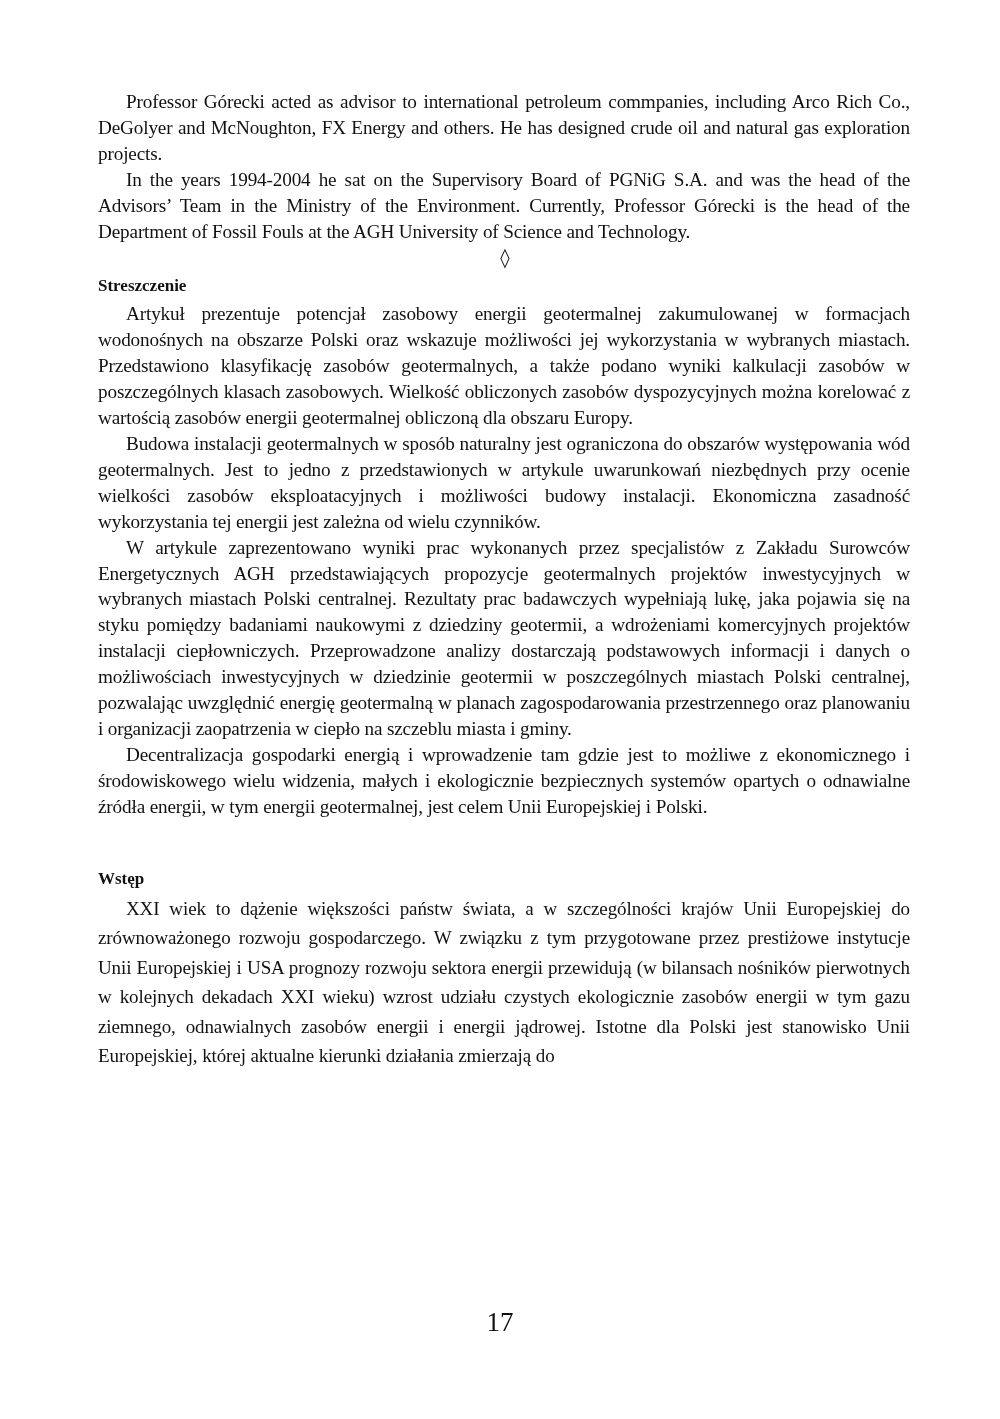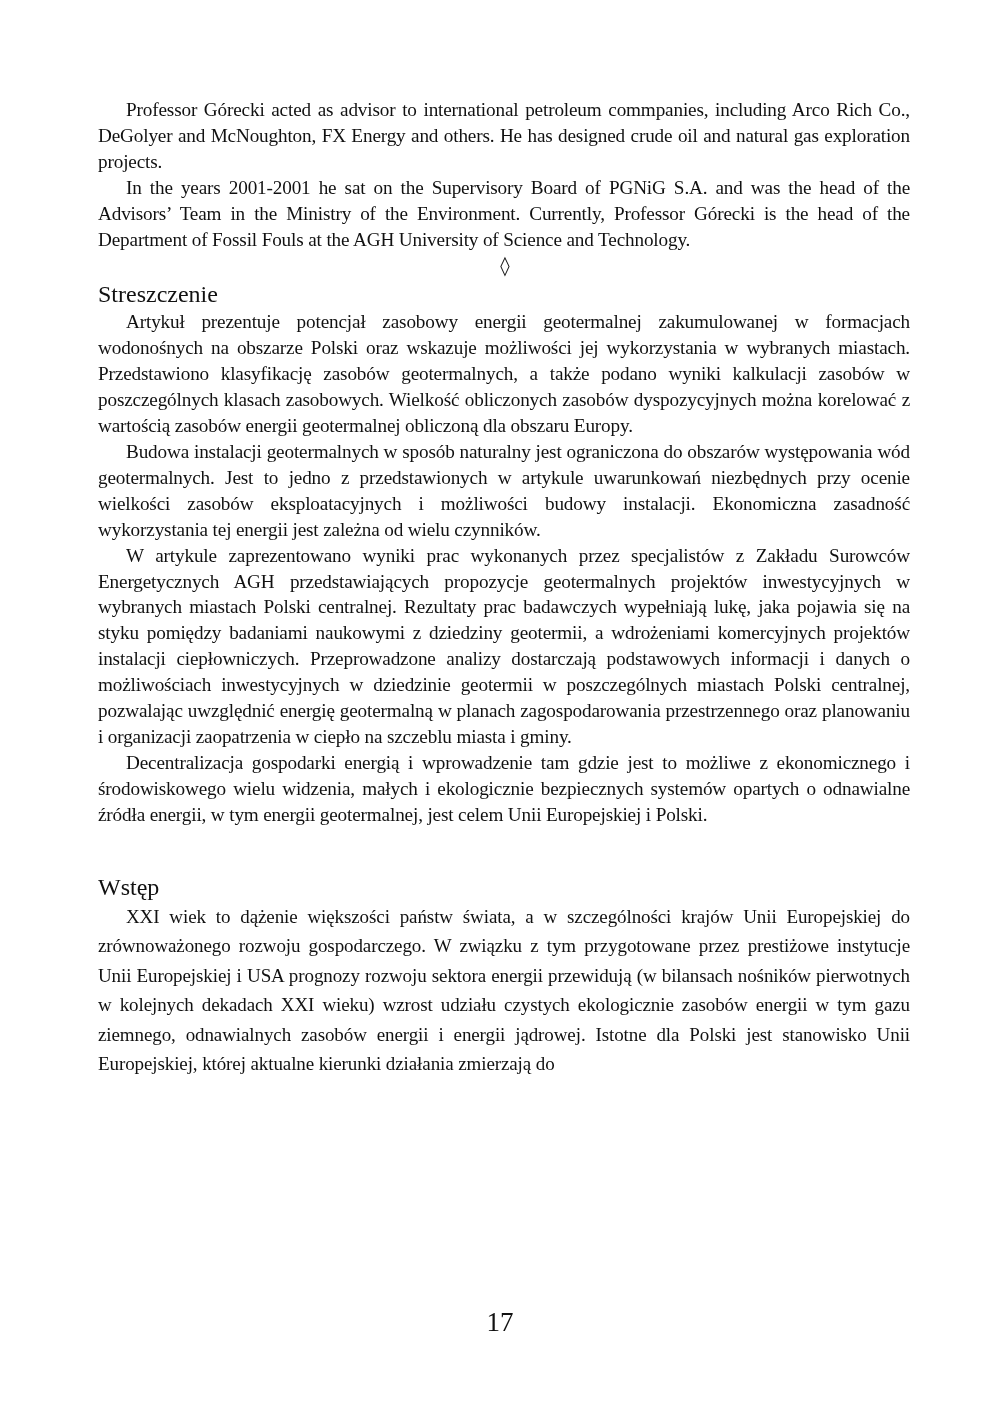--- a/index.html
+++ b/index.html
@@ -11,43 +11,43 @@
       width: 1000px;
       height: 1419px;
       position: relative;
       overflow: hidden;
       color: #111111;
       font-family: "Liberation Serif", "DejaVu Serif", serif;
     }
     .page {
       position: absolute;
       left: 98px;
-      top: 97px;
+      top: 89px;
       width: 812px;
     }
     .p-small {
       font-size: 19.2px;
       line-height: 25.9px;
       text-align: justify;
       text-indent: 28px;
       margin: 0;
       letter-spacing: -0.15px;
     }
     .separator {
       text-align: center;
       font-family: "DejaVu Sans", sans-serif;
       font-size: 19px;
       line-height: 26px;
       height: 26px;
       margin-top: 0px;
       padding-left: 2px;
     }
     .heading {
-      font-weight: normal;
-      font-size: 24px;
+      font-weight: bold;
+      font-size: 17px;
       line-height: 30px;
       margin: 0;
     }
     .h-abstract {
       margin-top: 1px;
     }
     .h-intro {
       margin-top: 44px;
     }
     .p-large {
@@ -68,21 +68,21 @@
       line-height: 32px;
     }
   </style>
 </head>
 <body>
 
 <div class="page">
 
   <section>
     <p class="p-small">Professor Górecki acted as advisor to international petroleum commpanies, including Arco Rich Co., DeGolyer and McNoughton, FX Energy and others. He has designed crude oil and natural gas exploration projects.</p>
-    <p class="p-small">In the years 2001-2001 he sat on the Supervisory Board of PGNiG S.A. and was the head of the Advisors’ Team in the Ministry of the Environment. Currently, Professor Górecki is the head of the Department of Fossil Fouls at the AGH University of Science and Technology.</p>
+    <p class="p-small">In the years 1994-2004 he sat on the Supervisory Board of PGNiG S.A. and was the head of the Advisors’ Team in the Ministry of the Environment. Currently, Professor Górecki is the head of the Department of Fossil Fouls at the AGH University of Science and Technology.</p>
   </section>
 
   <div class="separator">◊</div>
 
   <section>
     <h2 class="heading h-abstract">Streszczenie</h2>
     <p class="p-small">Artykuł prezentuje potencjał zasobowy energii geotermalnej zakumulowanej w formacjach wodonośnych na obszarze Polski oraz wskazuje możliwości jej wykorzystania w wybranych miastach. Przedstawiono klasyfikację zasobów geotermalnych, a także podano wyniki kalkulacji zasobów w poszczególnych klasach zasobowych. Wielkość obliczonych zasobów dyspozycyjnych można korelować z wartością zasobów energii geotermalnej obliczoną dla obszaru Europy.</p>
     <p class="p-small">Budowa instalacji geotermalnych w sposób naturalny jest ograniczona do obszarów występowania wód geotermalnych. Jest to jedno z przedstawionych w artykule uwarunkowań niezbędnych przy ocenie wielkości zasobów eksploatacyjnych i możliwości budowy instalacji. Ekonomiczna zasadność wykorzystania tej energii jest zależna od wielu czynników.</p>
     <p class="p-small">W artykule zaprezentowano wyniki prac wykonanych przez specjalistów z Zakładu Surowców Energetycznych AGH przedstawiających propozycje geotermalnych projektów inwestycyjnych w wybranych miastach Polski centralnej. Rezultaty prac badawczych wypełniają lukę, jaka pojawia się na styku pomiędzy badaniami naukowymi z dziedziny geotermii, a wdrożeniami komercyjnych projektów instalacji ciepłowniczych. Przeprowadzone analizy dostarczają podstawowych informacji i danych o możliwościach inwestycyjnych w dziedzinie geotermii w poszczególnych miastach Polski centralnej, pozwalając uwzględnić energię geotermalną w planach zagospodarowania przestrzennego oraz planowaniu i organizacji zaopatrzenia w ciepło na szczeblu miasta i gminy.</p>
     <p class="p-small">Decentralizacja gospodarki energią i wprowadzenie tam gdzie jest to możliwe z ekonomicznego i środowiskowego wielu widzenia, małych i ekologicznie bezpiecznych systemów opartych o odnawialne źródła energii, w tym energii geotermalnej, jest celem Unii Europejskiej i Polski.</p>

